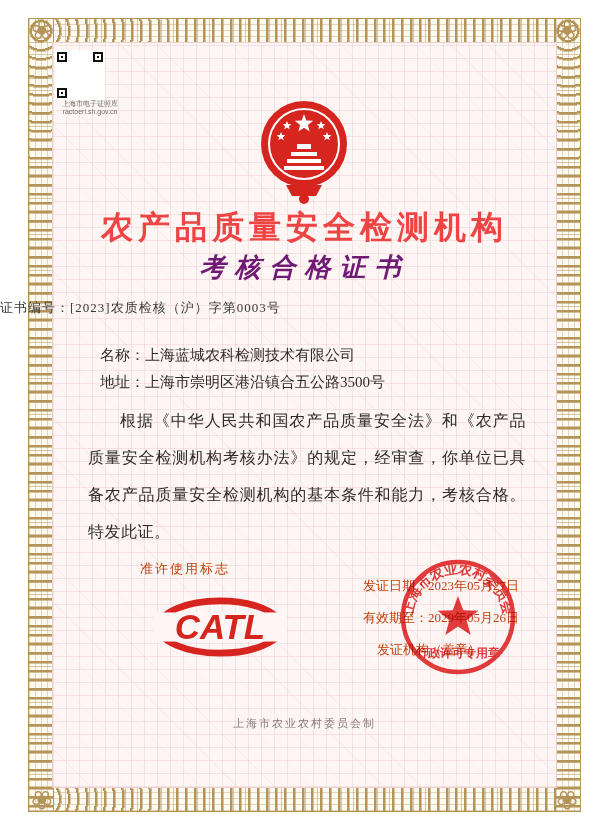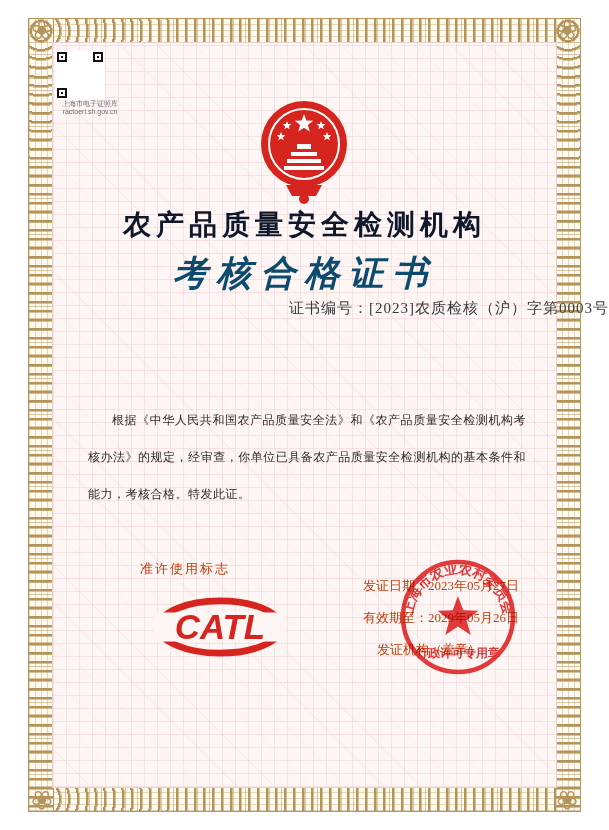--- a/index.html
+++ b/index.html
@@ -44,27 +44,27 @@
         repeating-linear-gradient(90deg,#1a1a1a 0 3px,transparent 3px 7px);
       background-blend-mode:lighten;outline:2px solid #fff;}
   .qr .finder{position:absolute;width:10px;height:10px;border:2px solid #111;background:#fff;box-sizing:border-box;}
   .qr .finder::after{content:"";position:absolute;left:2px;top:2px;width:2px;height:2px;background:#111;}
   .qr .f1{left:0;top:0;} .qr .f2{right:0;top:0;} .qr .f3{left:0;bottom:0;}
   .qr-caption{position:absolute;left:50px;top:100px;width:80px;text-align:center;
               font-family:"Liberation Sans","DejaVu Sans",sans-serif;font-size:7px;line-height:8px;color:#6b6b6b;}
   
   .emblem{position:absolute;left:254px;top:100px;width:100px;height:104px;}
   
-  .title1{position:absolute;left:0;top:206px;width:100%;text-align:center;font-size:28px;font-weight:bold;
-          letter-spacing:5px;color:#0f172a;}
-  .title2{position:absolute;left:0;top:250px;width:100%;text-align:center;font-size:35px;font-weight:bold;
-          font-style:italic;letter-spacing:9px;color:#0c4a6e;}
-  .certno{position:absolute;left:0;top:299px;width:100%;text-align:right;font-size:15px;color:#3a3a3a;letter-spacing:1px;}
+  .title1{position:absolute;left:0;top:206px;width:100%;text-align:center;font-size:32px;font-weight:bold;
+          letter-spacing:5px;color:#ef4444;}
+  .title2{position:absolute;left:0;top:250px;width:100%;text-align:center;font-size:26px;font-weight:bold;
+          font-style:italic;letter-spacing:9px;color:#701a75;}
+  .certno{position:absolute;left:0;top:299px;width:100%;text-align:left;font-size:13px;color:#3a3a3a;letter-spacing:1px;}
   .holder{position:absolute;left:100px;top:342px;width:420px;font-size:15px;color:#2f2b29;line-height:27px;}
-  .body-par{position:absolute;left:88px;top:402px;width:438px;font-size:12px;color:#2f2b29;
+  .body-par{position:absolute;left:88px;top:402px;width:438px;font-size:16px;color:#2f2b29;
             line-height:37px;text-align:justify;letter-spacing:0.5px;}
   .body-par p{margin:0;text-indent:2em;}
   .mark-label{position:absolute;left:140px;top:560px;font-size:13px;color:#c2410c;letter-spacing:2px;}
   .catl{position:absolute;left:120px;top:596px;width:136px;height:62px;margin-left:32px;}
   .issue{position:absolute;left:363px;top:578px;width:200px;font-size:13px;color:#c2410c;line-height:16px;}
   .issue .row{margin-bottom:16px;white-space:nowrap;}
   .issue .row3{padding-left:14px;}
   .seal{position:absolute;left:398px;top:556px;width:120px;height:122px;opacity:.88;mix-blend-mode:multiply;}
   .footer{position:absolute;left:0;top:716px;width:100%;text-align:center;font-size:11px;color:#8a7b7b;letter-spacing:2px;}
 </style>
@@ -118,20 +118,28 @@
     </svg>
   </div>
 
   <div class="title1">农产品质量安全检测机构</div>
   <div class="title2">考核合格证书</div>
 
   <div class="certno">
     <span>证书编号：</span><span>[2023]农质检核（沪）字第0003号</span>
   </div>
 
+  <div class="holder">
+    <div>
+      <span>名称：</span><span>上海蓝城农科检测技术有限公司</span>
+    </div>
+    <div>
+      <span>地址：</span><span>上海市崇明区港沿镇合五公路3500号</span>
+    </div>
+  </div>
 
   <div class="body-par">
     <p>根据《中华人民共和国农产品质量安全法》和《农产品质量安全检测机构考核办法》的规定，经审查，你单位已具备农产品质量安全检测机构的基本条件和能力，考核合格。特发此证。</p>
   </div>
 
   <div class="mark-label">准许使用标志</div>
   <div class="catl">
     <svg viewBox="0 0 140 64" width="136" height="62">
       <ellipse cx="70" cy="32" rx="63" ry="27" fill="none" stroke="#d6251f" stroke-width="7"></ellipse>
       <rect x="2" y="17" width="136" height="30" fill="#fdf6f5"></rect>
@@ -158,14 +166,15 @@
       </defs>
       <circle cx="60" cy="61" r="55" fill="none" stroke="#e02222" stroke-width="4.5"></circle>
       <path d="M60 40 l5.3 14.2 15.1.6 -11.8 9.5 4.1 14.6 -12.7-8.4 -12.7 8.4 4.1-14.6 -11.8-9.5 15.1-.6 Z" fill="#e02222"></path>
       <text font-size="13.5" fill="#e02222" font-weight="bold" font-family="Liberation Serif, DejaVu Serif, serif">
         <textPath href="#sealArc" startOffset="50%" text-anchor="middle">上海市农业农村委员会</textPath>
       </text>
       <text x="60" y="101" text-anchor="middle" font-size="12" font-weight="bold" fill="#e02222" font-family="Liberation Serif, DejaVu Serif, serif">行政许可专用章</text>
     </svg>
   </div>
 
+  <div class="footer">上海市农业农村委员会制</div>
 
 </div>
 
 </body></html>

